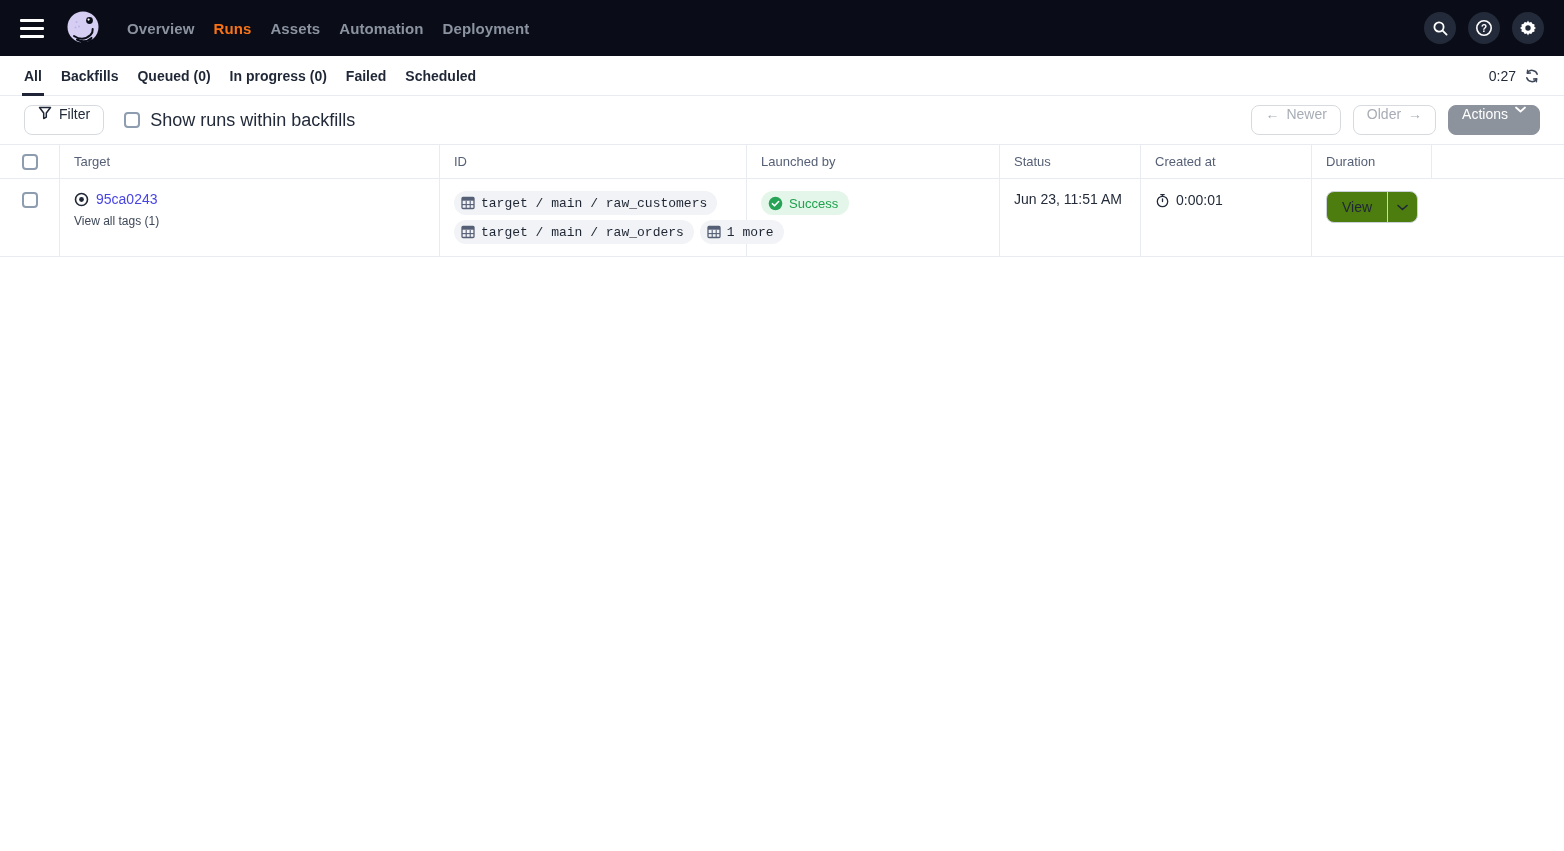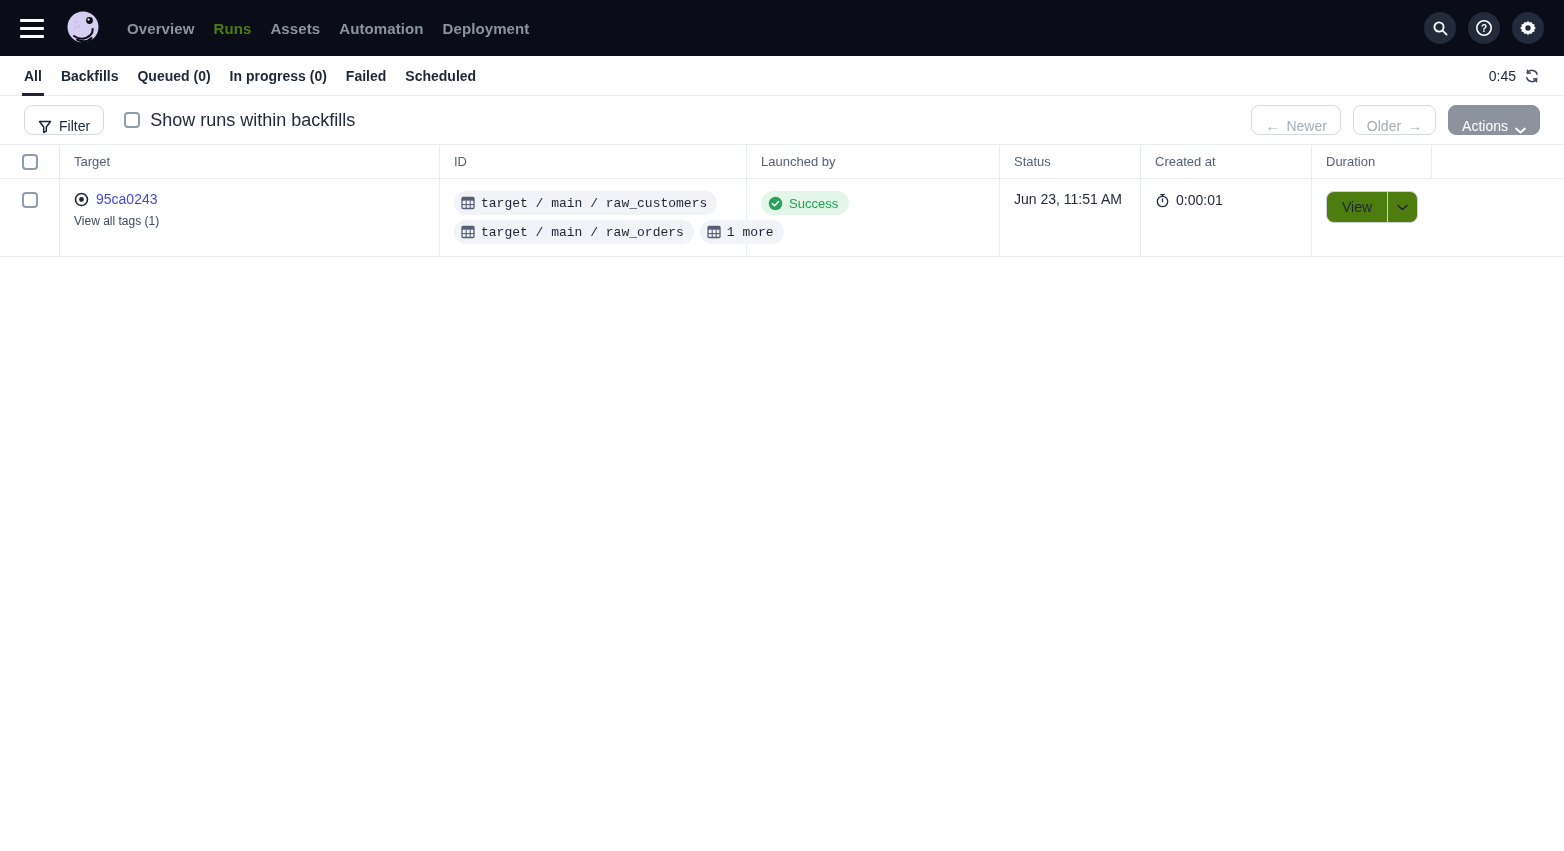--- a/index.html
+++ b/index.html
@@ -5,35 +5,35 @@
   * { margin:0; padding:0; box-sizing:border-box; }
   html,body { width:1564px; height:851px; background:#fff; font-family:"Liberation Sans", sans-serif; overflow:hidden; }
 
   
   .topbar { height:56px; background:#0a0d18; display:flex; align-items:center; padding:0 20px; }
   .hamburger { width:28px; height:28px; display:flex; flex-direction:column; justify-content:center; gap:5px; cursor:pointer; }
   .hamburger span { display:block; width:24px; height:3px; background:#fff; border-radius:1px; }
   .logo { width:38px; height:38px; margin-left:16px; flex:0 0 auto; }
   .nav { display:flex; align-items:center; gap:19px; margin-left:25px; }
   .nav-item { font-size:15px; color:#8b93a1; font-weight:700; cursor:pointer; letter-spacing:.1px; }
-  .nav-item.active { color:#4d7c0f; }
+  .nav-item.active { color:#f97316; }
   .topbar-right { margin-left:auto; display:flex; align-items:center; gap:12px; }
   .icon-btn { width:32px; height:32px; border-radius:50%; background:#232a3a; display:flex; align-items:center; justify-content:center; cursor:pointer; }
 
   
   .tabs-row { height:40px; display:flex; align-items:stretch; padding:0 24px; border-bottom:1px solid #e8ebef; }
   .tabs { display:flex; gap:19px; }
   .tab { display:flex; align-items:center; font-size:14px; font-weight:700; color:#1f2736; cursor:pointer; position:relative; }
   .tab.active::after { content:""; position:absolute; left:-2px; right:-2px; bottom:-1px; height:3px; background:#1f2437; }
   .tabs-right { margin-left:auto; display:flex; align-items:center; gap:8px; }
   .timer { font-size:14px; color:#232b3a; }
 
   
   .toolbar { height:48px; display:flex; align-items:center; padding:0 24px; }
-  .btn { height:30px; display:inline-flex; align-items:flex-end; gap:7px; padding:0 13px; border:1px solid #d7dbe0; border-radius:8px; background:#fff; font-size:14px; color:#232b3a; cursor:pointer; }
+  .btn { height:30px; display:inline-flex; align-items:flex-start; gap:7px; padding:0 13px; border:1px solid #d7dbe0; border-radius:8px; background:#fff; font-size:14px; color:#232b3a; cursor:pointer; }
   .btn.disabled { color:#a7adb5; cursor:default; }
   .btn.filled { background:#8c939d; border-color:#8c939d; color:#fff; }
   .checkbox { width:16px; height:16px; border:2px solid #8e9cb0; border-radius:4px; background:#fff; cursor:pointer; flex:0 0 auto; }
   .check-label { font-size:18px; color:#232b3a; margin-left:10px; }
   .toolbar .gap { margin-left:20px; display:flex; align-items:center; }
   .toolbar-right { margin-left:auto; display:flex; align-items:center; gap:12px; }
   .arrow { font-size:14px; }
 
   
   .runs-table { border-top:1px solid #e8ebef; }
@@ -126,21 +126,21 @@
 <div class="tabs-row">
   <div class="tabs">
     <span class="tab active">All</span>
     <span class="tab">Backfills</span>
     <span class="tab">Queued (0)</span>
     <span class="tab">In progress (0)</span>
     <span class="tab">Failed</span>
     <span class="tab">Scheduled</span>
   </div>
   <div class="tabs-right">
-    <span class="timer">0:45</span>
+    <span class="timer">0:27</span>
     <span>
       <svg width="16" height="16" viewBox="0 0 16 16">
         <path d="M13.2 6.2 A5.4 5.4 0 0 0 3.4 5" stroke="#3e4859" stroke-width="1.5" fill="none" stroke-linecap="round"></path>
         <path d="M2.8 9.8 A5.4 5.4 0 0 0 12.6 11" stroke="#3e4859" stroke-width="1.5" fill="none" stroke-linecap="round"></path>
         <path d="M3.6 2.2 L3.4 5.2 L6.4 5" stroke="#3e4859" stroke-width="1.5" fill="none" stroke-linecap="round" stroke-linejoin="round"></path>
         <path d="M12.4 13.8 L12.6 10.8 L9.6 11" stroke="#3e4859" stroke-width="1.5" fill="none" stroke-linecap="round" stroke-linejoin="round"></path>
       </svg>
     </span>
   </div>
 </div>

